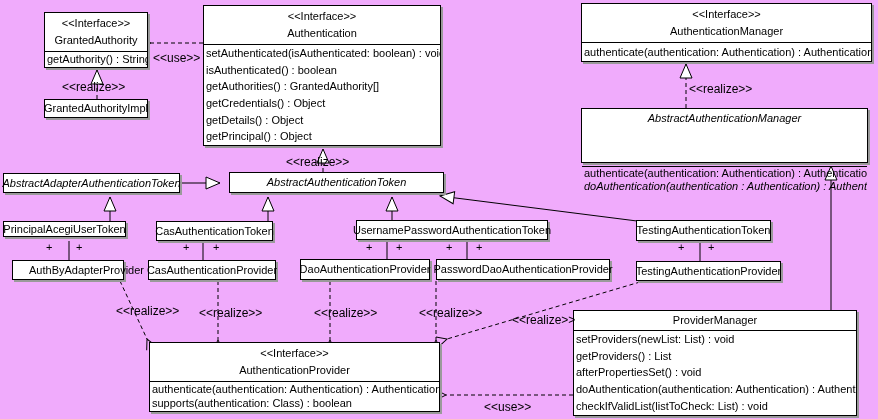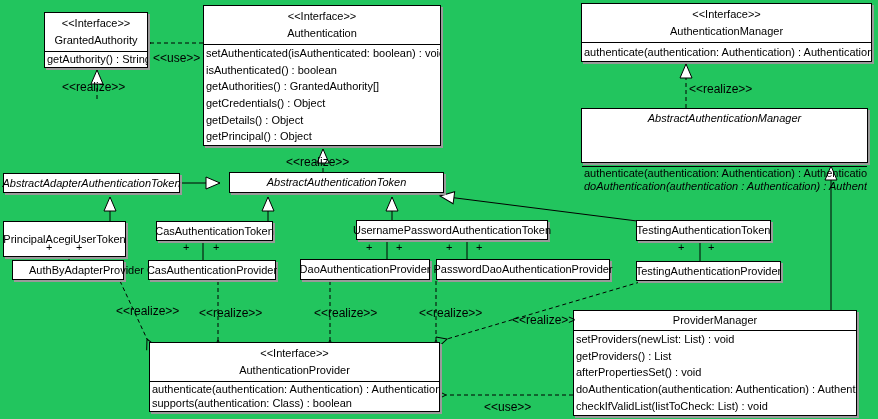--- a/index.html
+++ b/index.html
@@ -1,16 +1,16 @@
 <!DOCTYPE html>
 <html><head>
 <meta charset="utf-8">
 <style>
   html,body{margin:0;padding:0;}
-  .stage{position:relative;width:878px;height:419px;background:#22c55e;overflow:hidden;
+  .stage{position:relative;width:878px;height:419px;background:#f0abfc;overflow:hidden;
          font-family:"Liberation Sans",sans-serif;}
   .wires{position:absolute;left:0;top:0;width:878px;height:419px;}
   .box{position:absolute;background:#ffffff;border:1px solid #000;box-sizing:border-box;
        box-shadow:2px 2px 0 #9a9a9a;display:flex;flex-direction:column;color:#000;
        font-size:11px;line-height:13px;}
   .hdr{display:flex;flex-direction:column;justify-content:center;align-items:center;
        padding:2px 2px;}
   .hdr .stereo{line-height:17px;white-space:nowrap;}
   .hdr .cname{line-height:17px;white-space:nowrap;}
   .single{justify-content:center;align-items:center;}
@@ -68,20 +68,23 @@
   <div class="box" style="left:44px;top:12px;width:104px;height:56px;">
     <div class="hdr">
       <span class="stereo">&lt;&lt;Interface&gt;&gt;</span>
       <span class="cname">GrantedAuthority</span>
     </div>
     <div class="methods">
       <div class="mrow">getAuthority() : String</div>
     </div>
   </div>
 
+  <div class="box single" style="left:44px;top:99px;width:104px;height:19px;">
+    <span class="cname">GrantedAuthorityImpl</span>
+  </div>
 
   <div class="box" style="left:203px;top:5px;width:238px;height:141px;">
     <div class="hdr">
       <span class="stereo">&lt;&lt;Interface&gt;&gt;</span>
       <span class="cname">Authentication</span>
     </div>
     <div class="methods">
       <div class="mrow">setAuthenticated(isAuthenticated: boolean) : void</div>
       <div class="mrow">isAuthenticated() : boolean</div>
       <div class="mrow">getAuthorities() : GrantedAuthority[]</div>
@@ -112,21 +115,21 @@
   </div>
 
   <div class="box single" style="left:3px;top:173px;width:177px;height:20px;">
     <span class="cname abstract">AbstractAdapterAuthenticationToken</span>
   </div>
 
   <div class="box single" style="left:222px;top:172px;width:215px;height:21px;margin-left:7px;">
     <span class="cname abstract">AbstractAuthenticationToken</span>
   </div>
 
-  <div class="box single" style="left:3px;top:221px;width:123px;height:36px;">
+  <div class="box single" style="left:3px;top:221px;width:123px;height:16px;">
     <span class="cname">PrincipalAcegiUserToken</span>
   </div>
 
   <div class="box single" style="left:156px;top:221px;width:117px;height:20px;">
     <span class="cname">CasAuthenticationToken</span>
   </div>
 
   <div class="box single" style="left:356px;top:220px;width:192px;height:20px;">
     <span class="cname">UsernamePasswordAuthenticationToken</span>
   </div>

